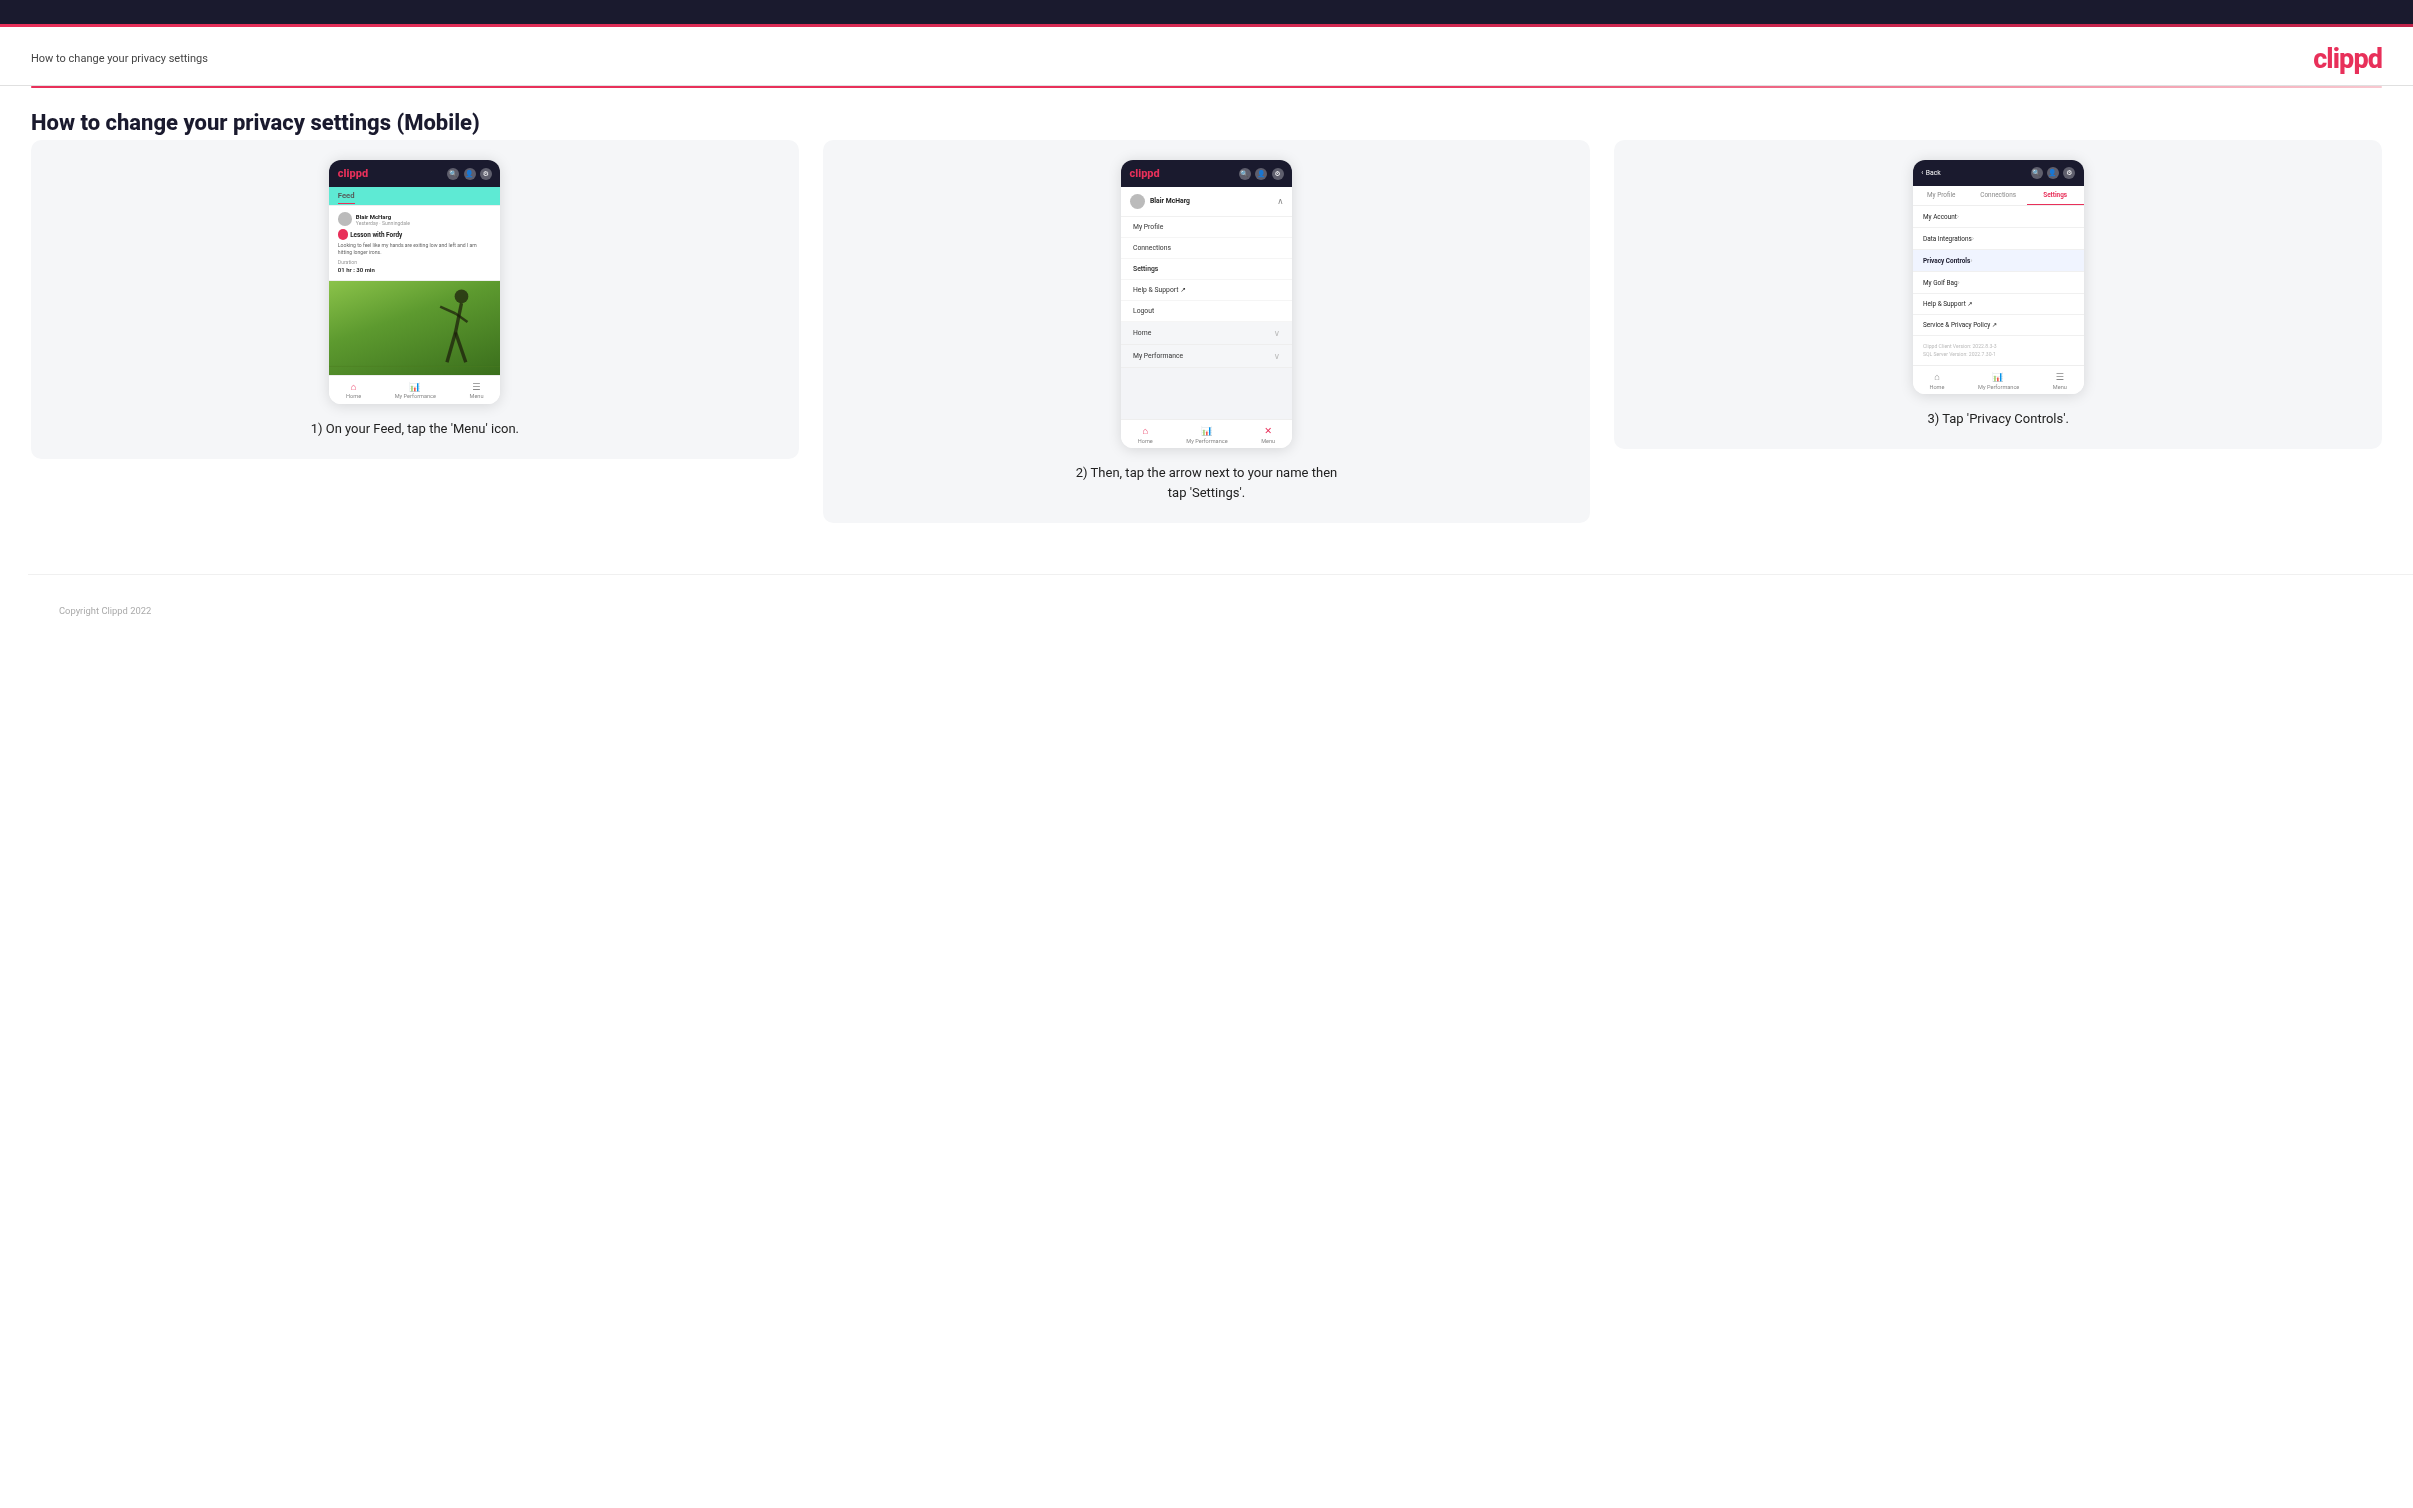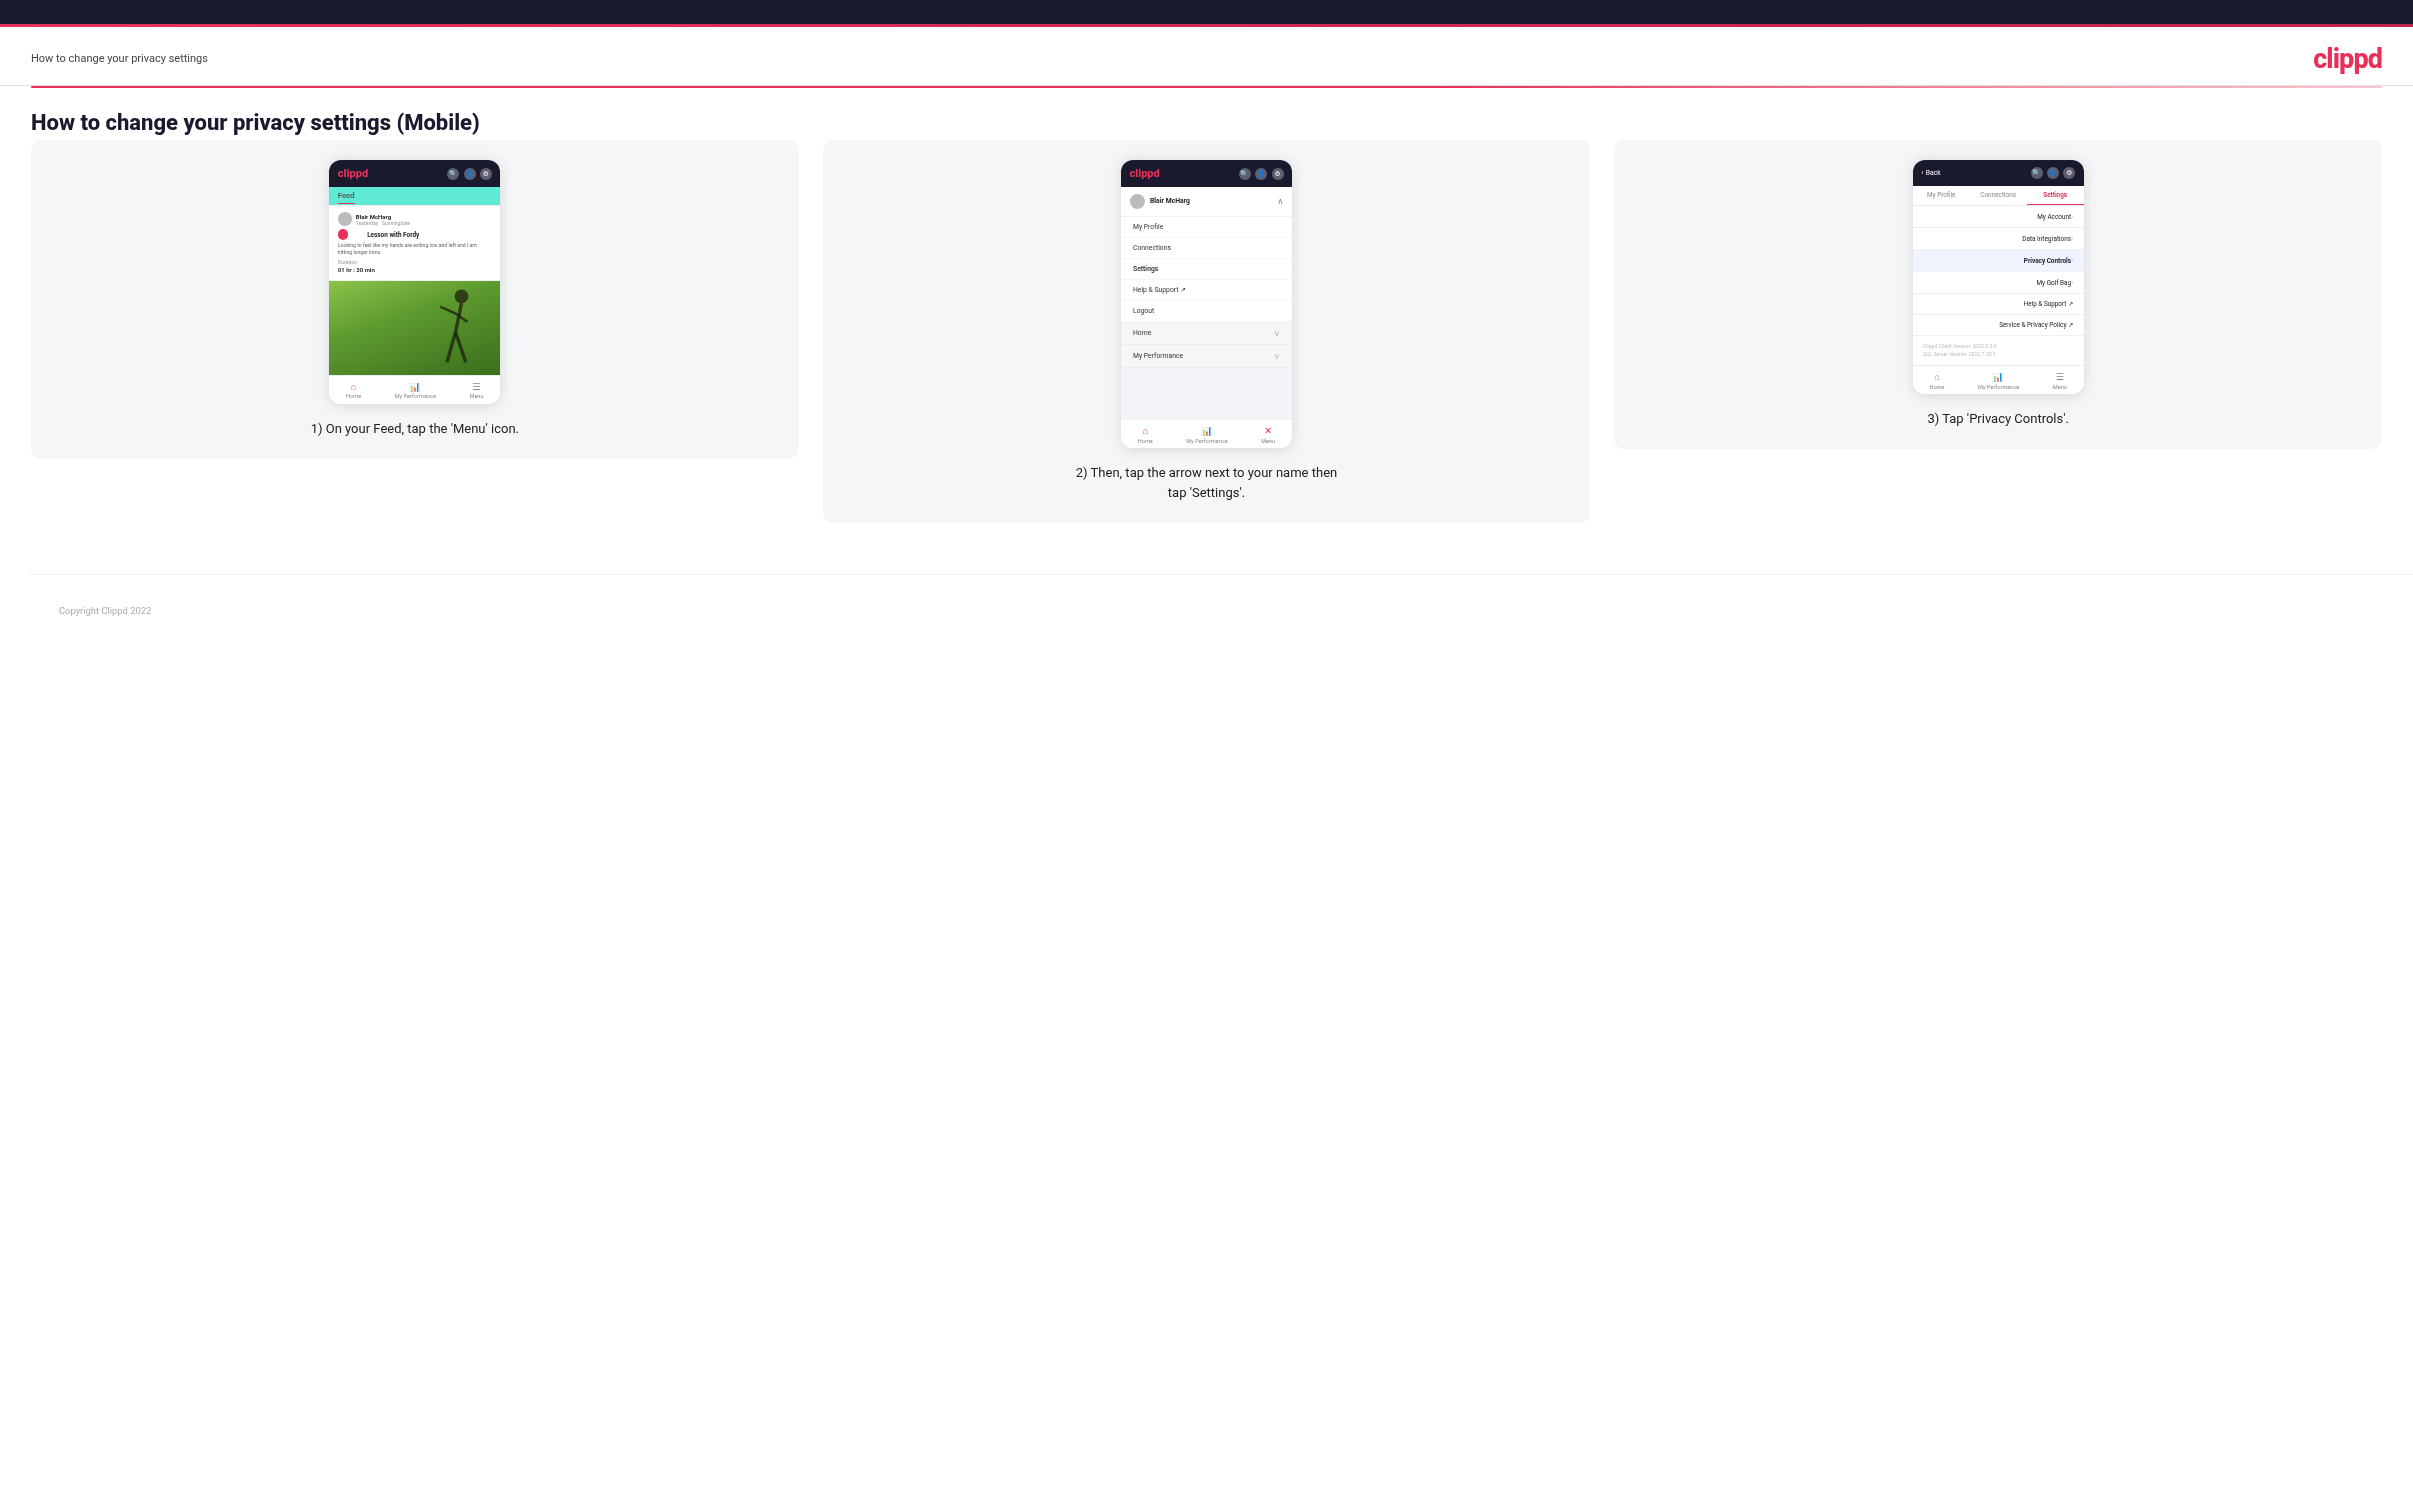--- a/index.html
+++ b/index.html
@@ -154,21 +154,21 @@
       font-weight: 700;
       color: #222;
     }
     .feed-date {
       font-size: 5.1px;
       color: #999;
     }
     .feed-lesson-row {
       display: flex;
       align-items: center;
-      gap: 19px;
+      gap: 2px;
       margin-bottom: 2.6px;
     }
     .feed-lesson-icon {
       width: 10.3px;
       height: 10.3px;
       border-radius: 50%;
       background: #e8305a;
       flex-shrink: 0;
     }
     .feed-lesson-title {
@@ -305,21 +305,21 @@
       color: #888;
     }
     .settings-tab.active {
       color: #e8305a;
       border-bottom: 1.7px solid #e8305a;
       font-weight: 700;
     }
     .settings-item {
       display: flex;
       align-items: center;
-      justify-content: flex-end;
+      justify-content: flex-start;
       padding: 6px 10.3px;
       border-bottom: 0.9px solid #f0f0f0;
       background: #fff;
     }
     .settings-item-label {
       font-size: 6.4px;
       color: #222;
     }
     .settings-item-label.highlighted {
       font-weight: 700;

